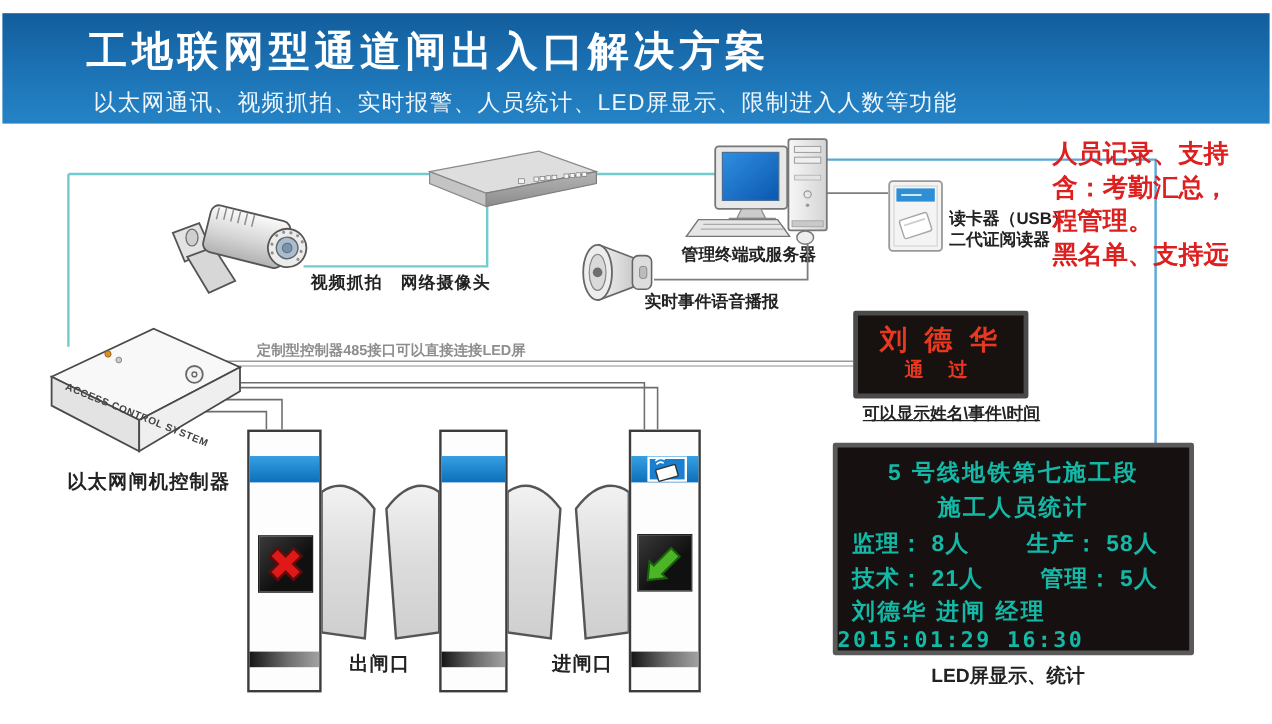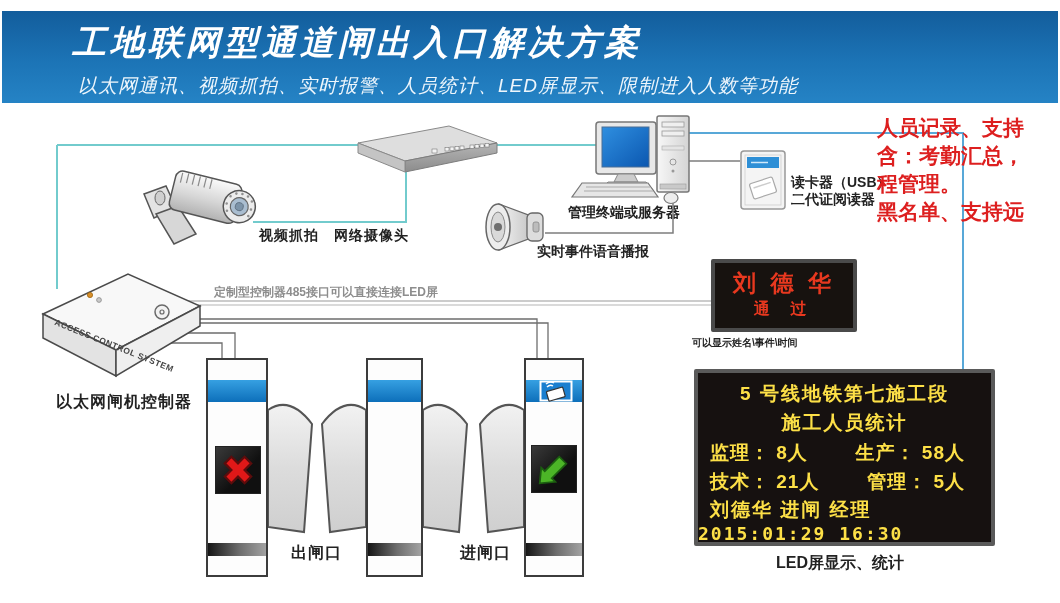--- a/index.html
+++ b/index.html
@@ -1,41 +1,41 @@
 <!DOCTYPE html>
 <html><head>
 <meta charset="utf-8">
 <style>
   html,body{margin:0;padding:0;background:#fff;}
   .canvas{position:relative;width:1060px;height:603px;background:#ffffff;overflow:hidden;
           font-family:"Liberation Sans",sans-serif;}
   
   .banner{position:absolute;left:2px;top:11px;width:1056px;height:92px;
-          background:linear-gradient(180deg,#135d9c 0%,#1c74b6 55%,#2583c5 100%);font-style:italic;}
+          background:linear-gradient(180deg,#135d9c 0%,#1c74b6 55%,#2583c5 100%);}
   .banner-title{position:absolute;left:70px;top:9px;font-size:34px;font-weight:bold;color:#ffffff;
           letter-spacing:4px;white-space:nowrap;}
   .banner-sub{position:absolute;left:76px;top:62px;font-size:19px;color:#eef6fc;
           letter-spacing:1px;white-space:nowrap;}
   
   .lbl{position:absolute;color:#222;font-weight:bold;white-space:nowrap;}
   .lbl14{font-size:14px;}
   .lbl16{font-size:16px;letter-spacing:1px;}
   .note485{position:absolute;color:#8d8d8d;font-size:12px;font-weight:bold;white-space:nowrap;}
   
   .annotation{position:absolute;left:877px;top:114px;width:150px;color:#dd1f1f;
           font-size:21px;font-weight:bold;line-height:28px;font-family:"Liberation Serif",serif;
           white-space:nowrap;z-index:6;}
   
   .led-small{position:absolute;left:711px;top:259px;width:146px;height:73px;box-sizing:border-box;
           background:#17120f;border:4px solid #4a4a4a;border-radius:2px;z-index:5;
           display:flex;flex-direction:column;align-items:center;justify-content:center;}
   .led-small .l1{color:#e8381f;font-size:23px;font-weight:bold;letter-spacing:4px;line-height:26px;}
   .led-small .l2{color:#e8381f;font-size:16px;font-weight:bold;letter-spacing:8px;line-height:26px;}
   .led-big{position:absolute;left:694px;top:369px;width:301px;height:177px;box-sizing:border-box;
-          background:#161110;border:4px solid #5a5a5a;border-radius:2px;z-index:5;color:#fde047;
+          background:#161110;border:4px solid #5a5a5a;border-radius:2px;z-index:5;color:#14b8a6;
           font-weight:bold;font-size:19px;}
   .led-big .row{position:absolute;left:0;right:0;white-space:nowrap;}
   .led-big .c{text-align:center;letter-spacing:2px;}
   .led-big .flex{display:flex;justify-content:space-between;padding:0 26px 0 12px;letter-spacing:1px;}
   .led-big .left{padding-left:12px;letter-spacing:2px;}
   .led-big .time{letter-spacing:2px;font-family:"DejaVu Sans Mono",monospace;font-size:18px;}
   
   .pillar{position:absolute;top:358px;height:219px;background:#fdfdfd;border:2px solid #3c3c3c;
           box-sizing:border-box;z-index:3;}
   .pillar .band{position:absolute;left:0;right:0;top:20px;height:22px;
@@ -274,21 +274,21 @@
     <div>人员记录、支持</div>
     <div>含：考勤汇总，</div>
     <div>程管理。</div>
     <div>黑名单、支持远</div>
   </div>
 
   <div class="led-small">
     <div class="l1">刘 德 华</div>
     <div class="l2">通 过</div>
   </div>
-  <div class="lbl" style="left:692px;top:336px;font-size:10px;">可以显示姓名\事件\时间</div>
+  <div class="lbl" style="left:719px;top:336px;font-size:14px;text-decoration:underline;">可以显示姓名\事件\时间</div>
 
   <div class="led-big">
     <div class="row c" style="top:8px;">5 号线地铁第七施工段</div>
     <div class="row c" style="top:37px;">施工人员统计</div>
     <div class="row flex" style="top:67px;">
       <span>监理：  8人</span>
       <span>生产： 58人</span>
     </div>
     <div class="row flex" style="top:96px;">
       <span>技术： 21人</span>

